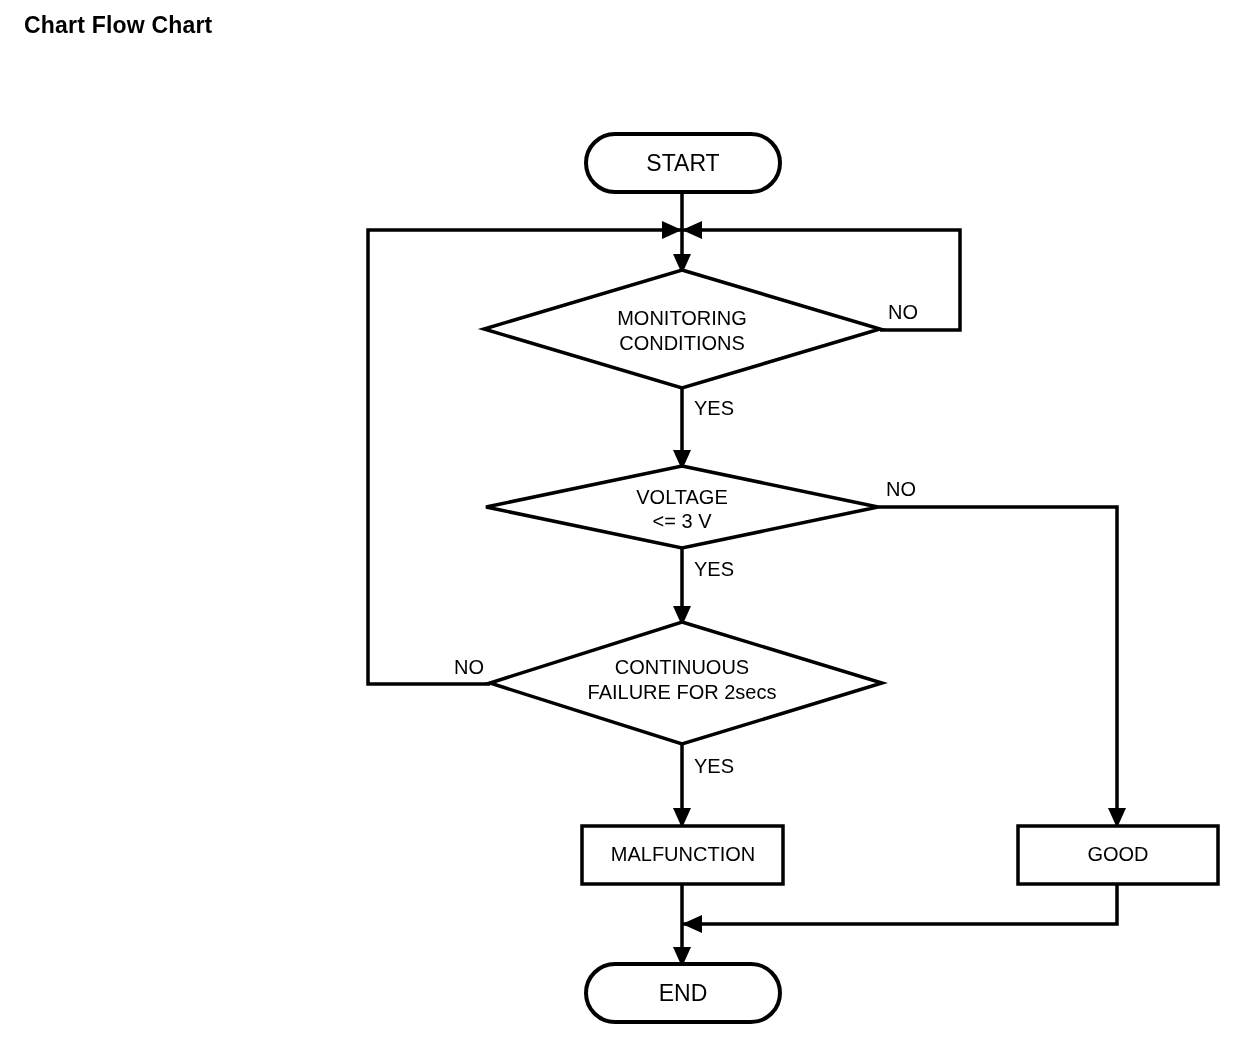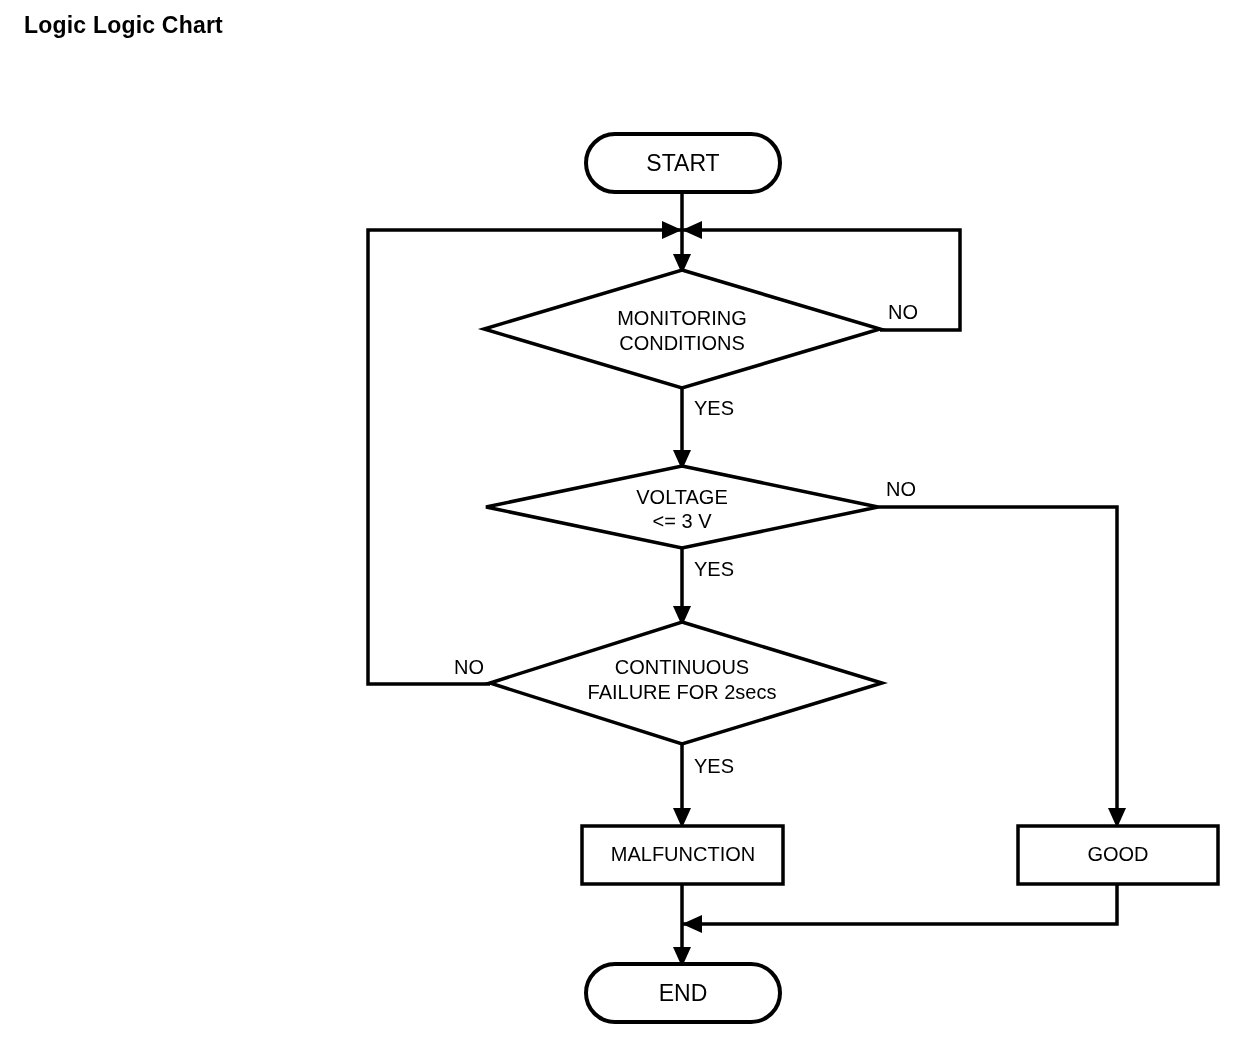--- a/index.html
+++ b/index.html
@@ -76,21 +76,21 @@
   .edge-label-left {
     text-anchor: end;
   }
   .edge-label-start {
     text-anchor: start;
   }
 </style>
 </head>
 <body>
 
-<div id="page-title">Logic Logic Chart</div>
+<div id="page-title">Chart Flow Chart</div>
 
 <svg id="flow-canvas" viewBox="0 0 1248 1040" xmlns="http://www.w3.org/2000/svg">
 
   <path class="conn" d="M 682 192 L 682 230"></path>
 
   <path class="conn" d="M 682 230 L 682 264"></path>
   <polygon class="arrowhead" points="682,274 673,254 691,254"></polygon>
 
   <path class="conn" d="M 490 684 L 368 684 L 368 230 L 682 230"></path>
   <polygon class="arrowhead" points="682,230 662,221 662,239"></polygon>

